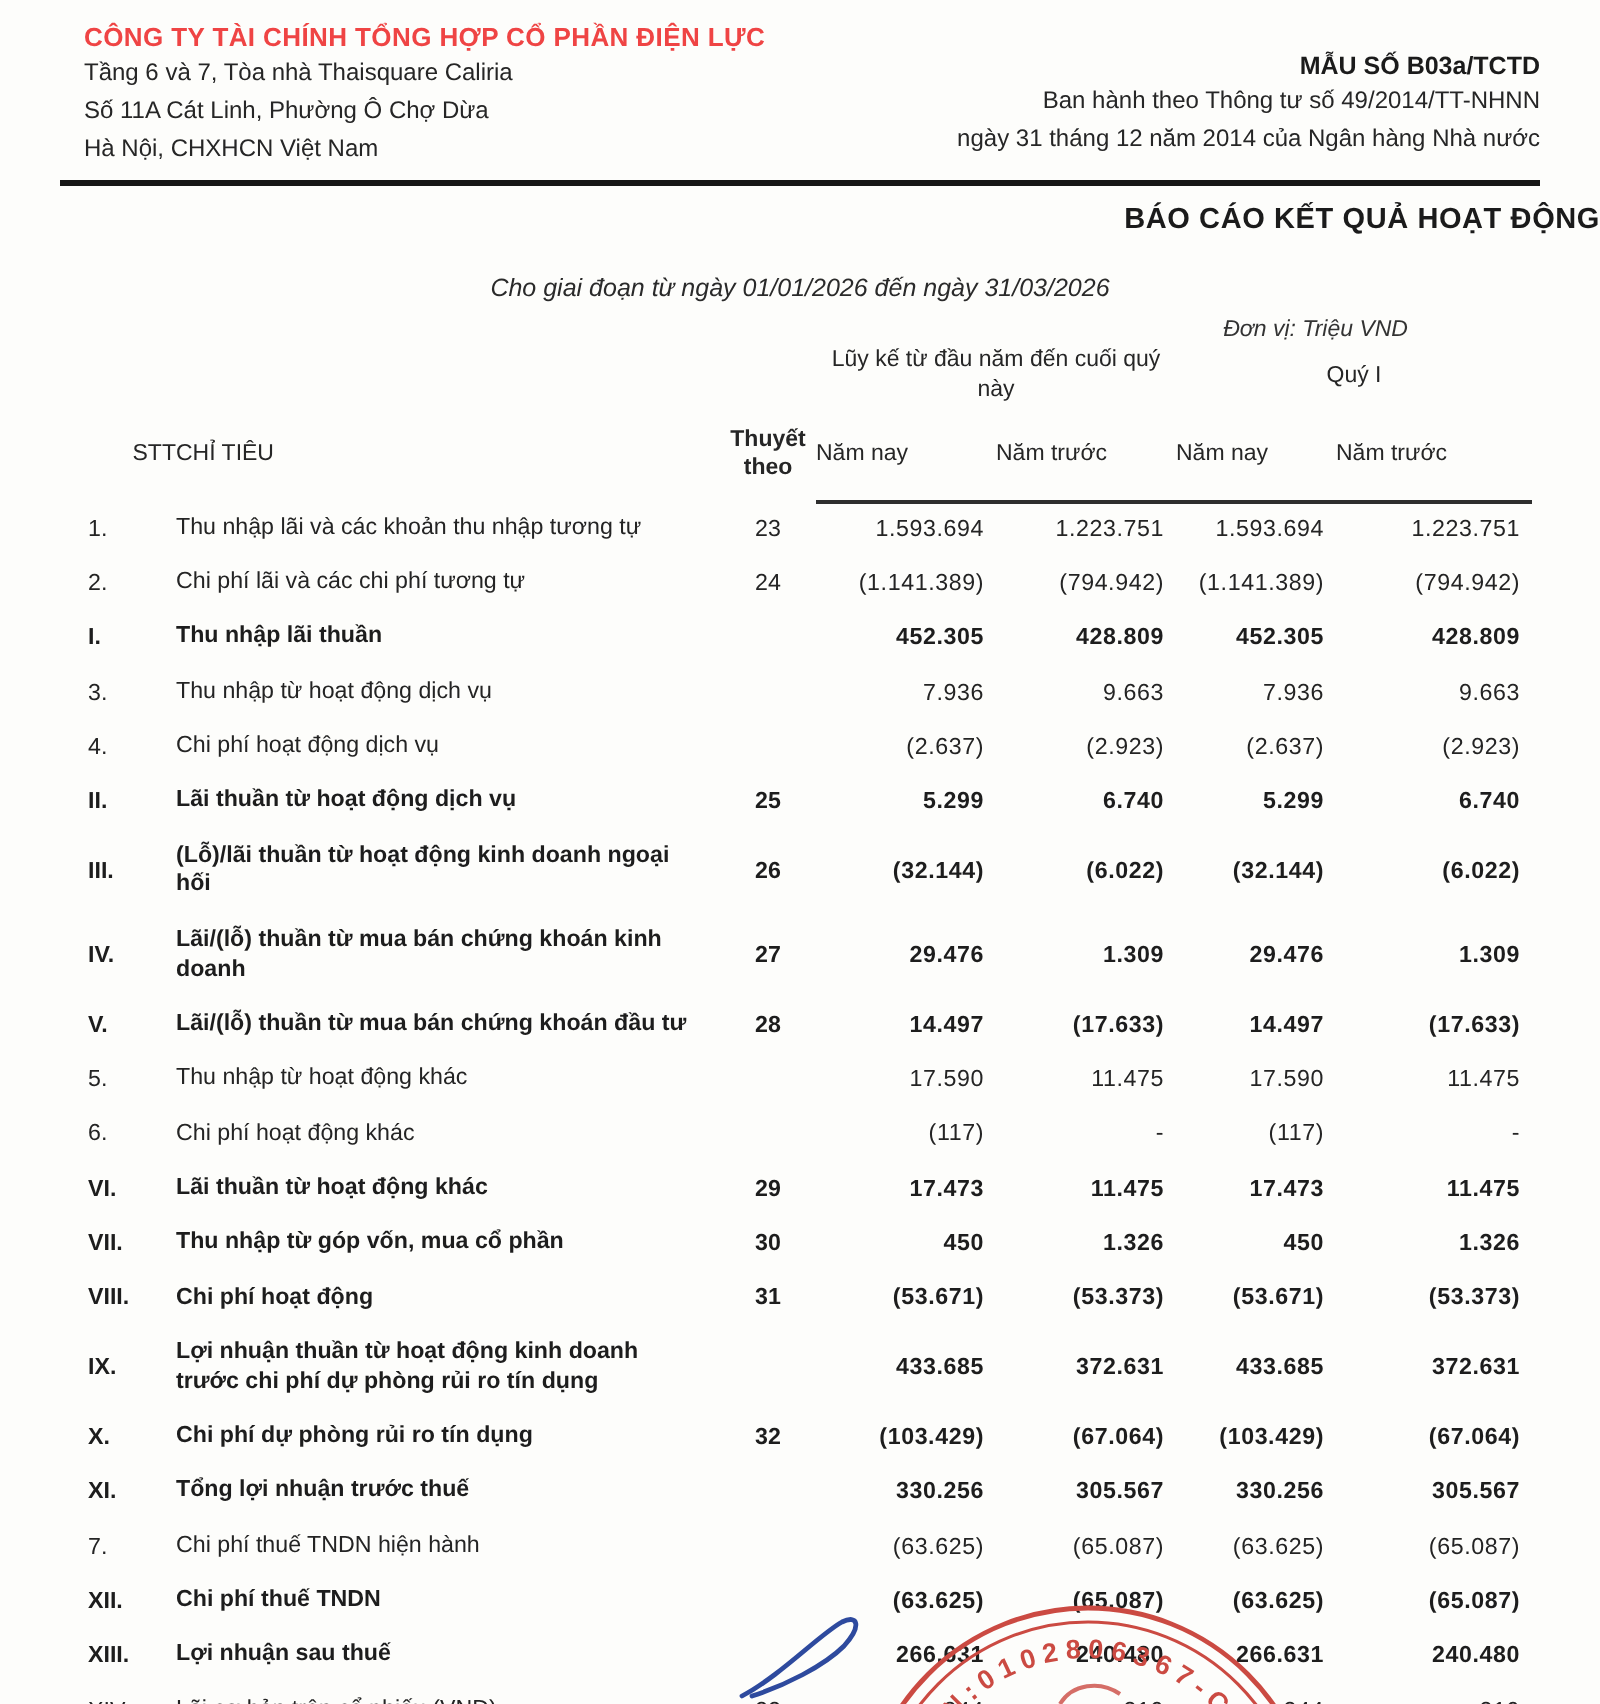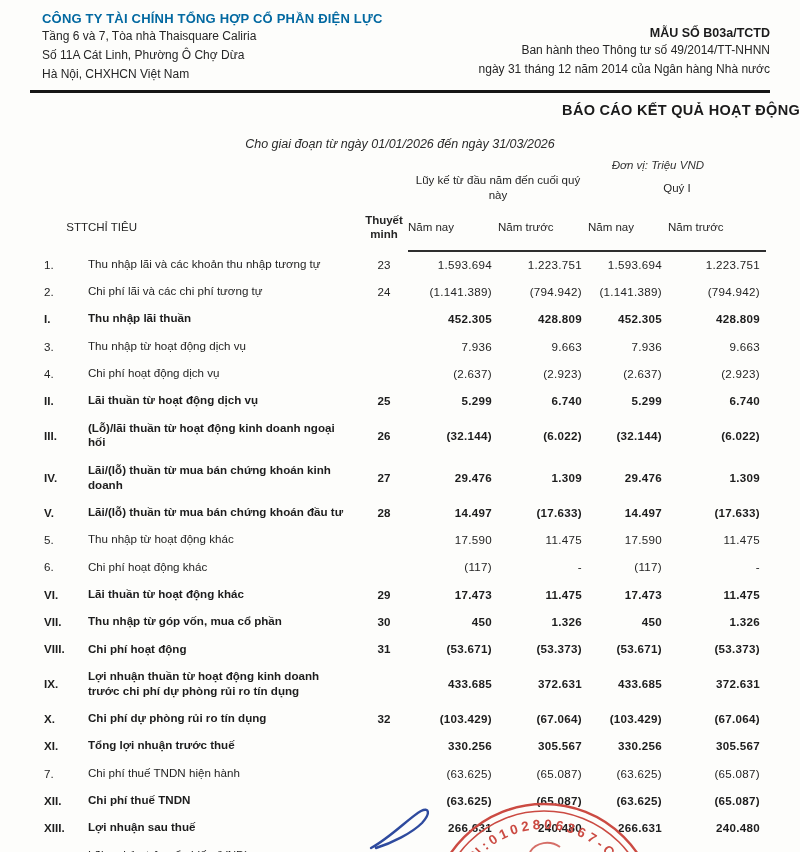--- a/index.html
+++ b/index.html
@@ -3,21 +3,21 @@
 <meta charset="utf-8">
 <style>
   * { margin:0; padding:0; box-sizing:border-box; }
   body { background:#ffffff; font-family:"Liberation Sans", sans-serif; }
   .page {
     position:relative; width:800px; height:852px; overflow:hidden;
     background:#fdfdfb; color:#222; margin:0 auto;
   }
   
   .header-flex { display:flex; justify-content:space-between; padding:11px 30px 0 42px; }
-  .company-name { font-size:13px; font-weight:700; letter-spacing:.2px; color:#0369a1; }
+  .company-name { font-size:13px; font-weight:700; letter-spacing:.2px; color:#ef4444; }
   .addr-line { font-size:12px; line-height:18px; margin-top:1px; color:#262626; }
   .form-block { text-align:right; margin-top:15px; color:#262626; }
   .form-number { font-size:12.5px; font-weight:700; color:#1b1b1b; }
   .form-issued { font-size:12px; line-height:18px; margin-top:1px; }
   .header-rule { margin:7px 30px 0 30px; border-top:3px solid #161616; }
   
   .doc-title { margin-top:9px; text-align:right; font-size:14.5px; font-weight:700; letter-spacing:.3px; color:#1b1b1b; }
   .doc-subtitle { margin-top:19px; text-align:center; font-size:12.5px; font-style:italic; color:#2a2a2a; }
   .unit-line { margin-top:8px; text-align:right; padding-right:96px; font-size:11.5px; font-style:italic; color:#333; }
   
@@ -84,21 +84,21 @@
           <th></th>
           <th></th>
         <th colspan="2" class="group-ytd">
           <div>Lũy kế từ đầu năm đến cuối quý này</div>
         </th>
         <th colspan="2" class="group-q">Quý I</th>
       </tr>
       <tr class="head-row">
         <th class="h-stt">STT</th>
         <th class="h-label">CHỈ TIÊU</th>
-        <th class="h-note">Thuyết minh</th>
+        <th class="h-note">Thuyết theo</th>
         <th class="h-num">Năm nay</th>
         <th class="h-num">Năm trước</th>
         <th class="h-num">Năm nay</th>
         <th class="h-num">Năm trước</th>
       </tr>
     </thead>
     <tbody>
         <tr>
       <td class="c-stt">1.</td>
       <td class="c-label">Thu nhập lãi và các khoản thu nhập tương tự</td>

